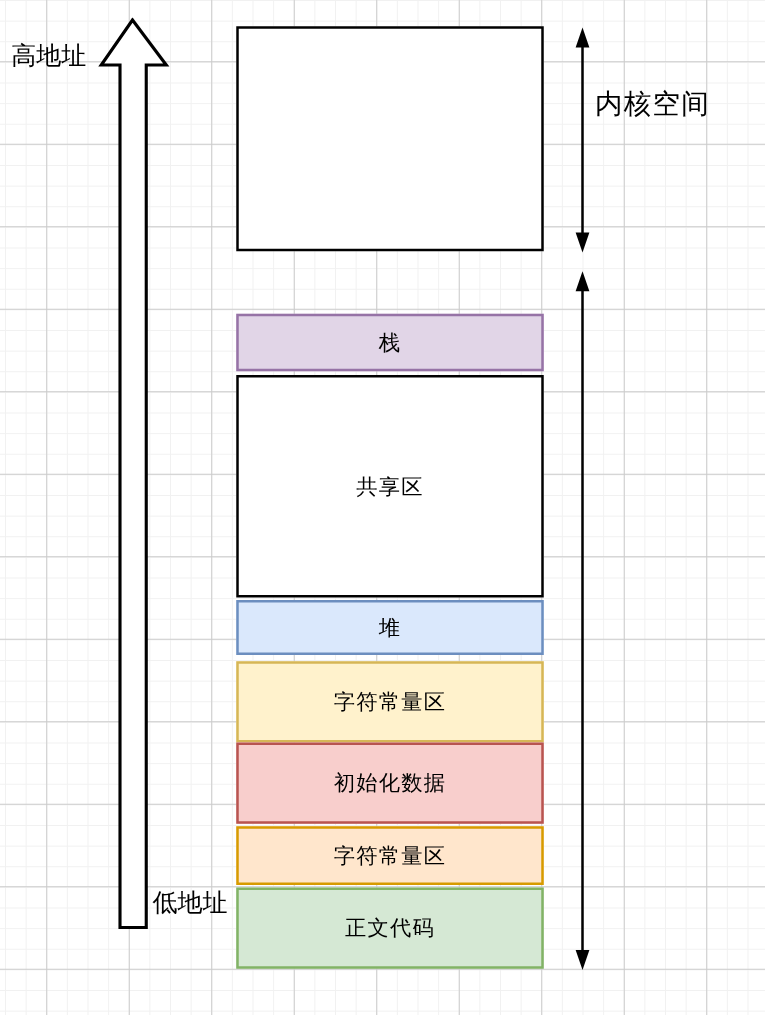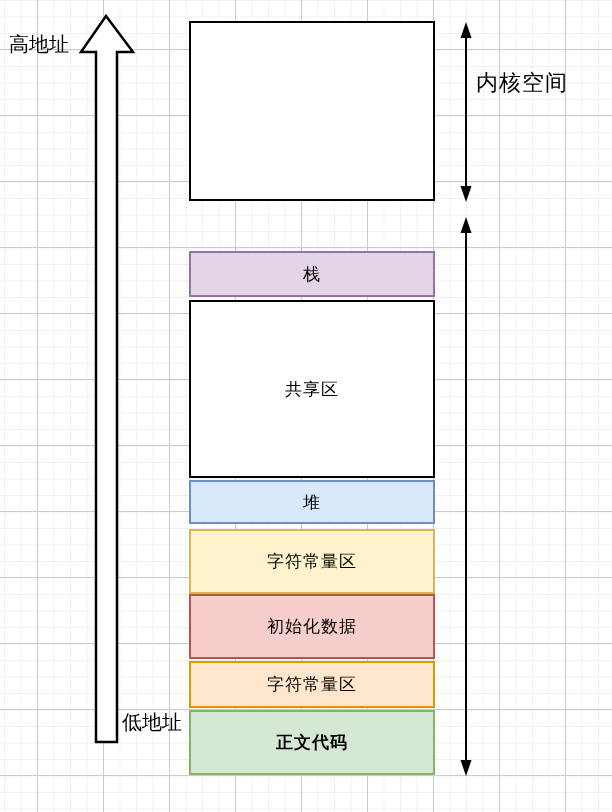--- a/index.html
+++ b/index.html
@@ -77,21 +77,21 @@
   <div class="axis-label high">高地址</div>
   <div class="axis-label low">低地址</div>
 
   <div class="seg seg-kernel" style="background-color: rgb(255, 255, 255); border-color: rgb(0, 0, 0);"></div>
   <div class="seg seg-stack" style="background-color: rgb(225, 213, 231); border-color: rgb(150, 115, 166);">栈</div>
   <div class="seg seg-shared" style="background-color: rgb(255, 255, 255); border-color: rgb(0, 0, 0); text-align: right;">共享区</div>
   <div class="seg seg-heap" style="background-color: rgb(218, 232, 252); border-color: rgb(108, 142, 191);">堆</div>
   <div class="seg seg-bss" style="background-color: rgb(255, 242, 204); border-color: rgb(214, 182, 86);">字符常量区</div>
   <div class="seg seg-const" style="background-color: rgb(255, 230, 204); border-color: rgb(215, 155, 0);">字符常量区</div>
   <div class="seg seg-data" style="background-color: rgb(248, 206, 204); border-color: rgb(184, 84, 80);">初始化数据</div>
-  <div class="seg seg-text" style="background-color: rgb(213, 232, 212); border-color: rgb(130, 179, 102); font-weight: bold;">正文代码</div>
+  <div class="seg seg-text" style="background-color: rgb(213, 232, 212); border-color: rgb(130, 179, 102);">正文代码</div>
 
   <svg class="range-arrow kernel" width="24" height="182" viewBox="0 0 24 182">
     <line x1="12" y1="10" x2="12" y2="172" stroke="#000" stroke-width="2"></line>
     <polygon points="12,1 17.5,17 6.5,17" fill="#000"></polygon>
     <polygon points="12,181 17.5,165 6.5,165" fill="#000"></polygon>
   </svg>
 
   <svg class="range-arrow user" width="24" height="561" viewBox="0 0 24 561">
     <line x1="12" y1="10" x2="12" y2="551" stroke="#000" stroke-width="2"></line>
     <polygon points="12,1 17.5,17 6.5,17" fill="#000"></polygon>

